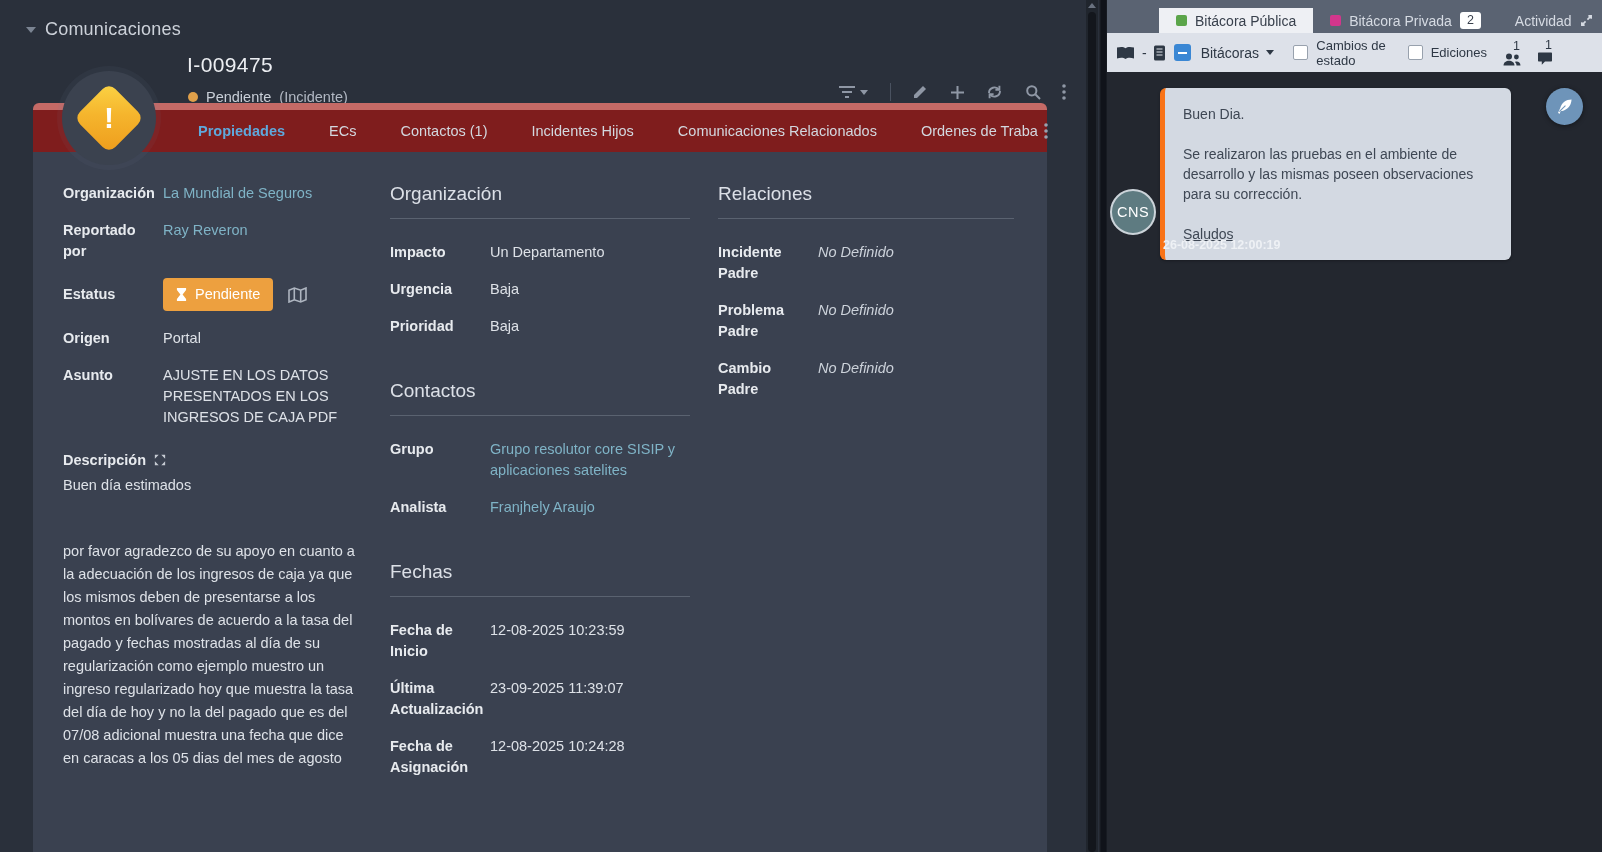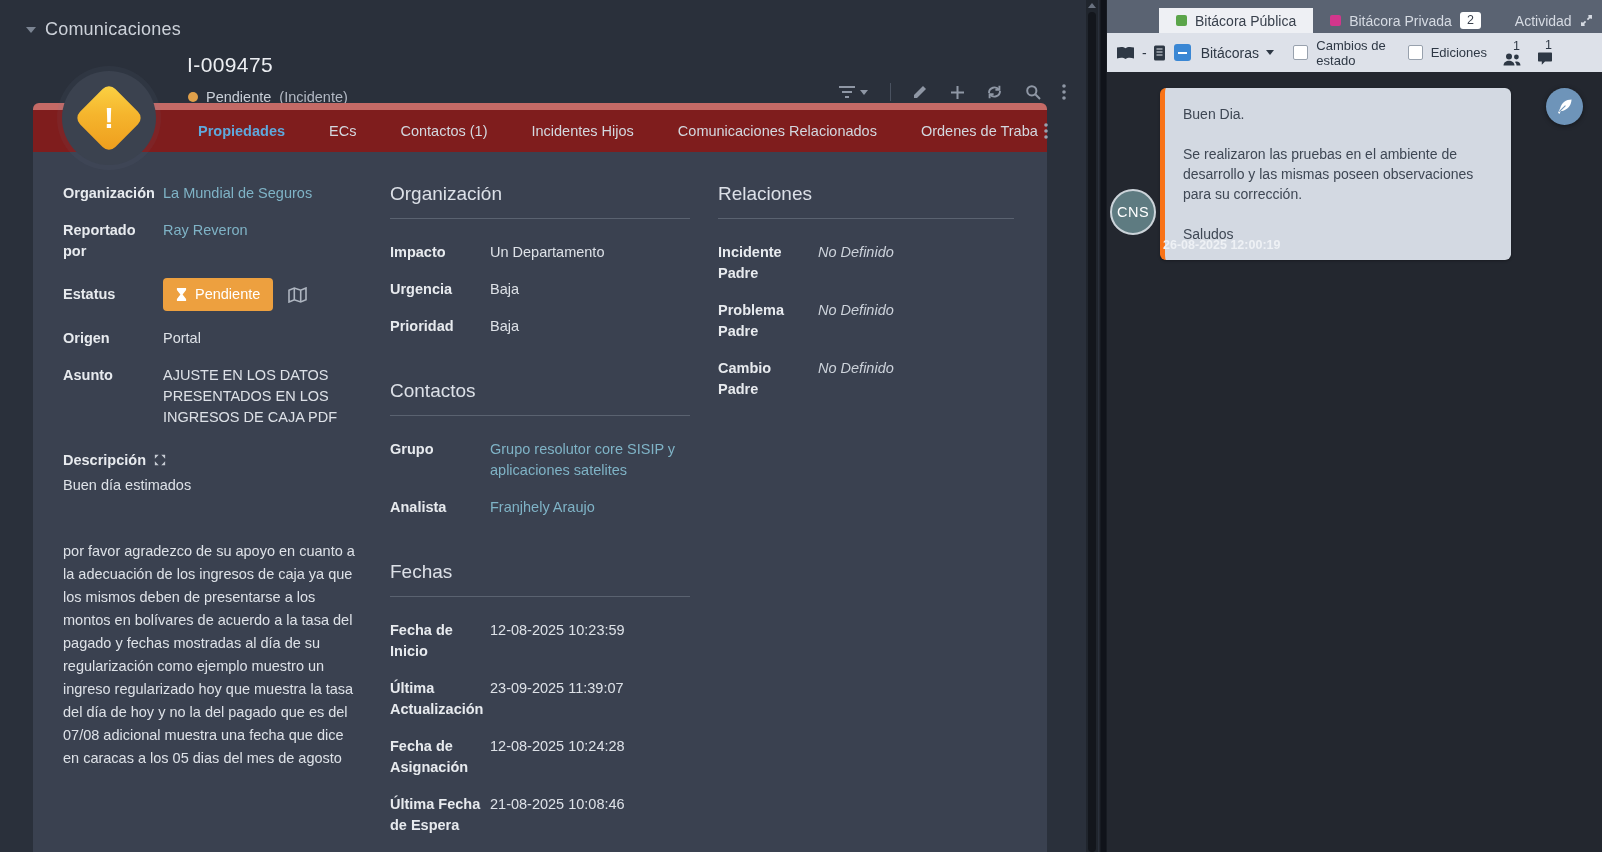--- a/index.html
+++ b/index.html
@@ -109,21 +109,21 @@
   .chk-label.wrap { width:72px; }
   .count-stack { display:flex; flex-direction:column; align-items:flex-end; margin-left:16px; }
   .count-num { font-size:12.5px; line-height:12px; margin-bottom:1px; padding-right:1px; }
   .spacer { flex:1; }
 
   .rp-content { position:relative; height:780px; }
   .bubble { position:absolute; left:53px; top:16px; width:351px; background:#d3d9e2;
     border-left:5px solid #f97316; border-radius:6px; padding:16px 18px;
     color:#3e4754; font-size:14px; line-height:20px; box-shadow:0 1px 3px rgba(0,0,0,.3); }
   .bubble p { margin:0 0 20px; }
-  .bubble p:last-child { margin-bottom:0; }
+  .bubble p:last-child { margin-bottom:0;text-decoration:underline; }
   .avatar { position:absolute; left:3px; top:117px; width:46px; height:46px; border-radius:50%;
     background:#5e7b81; border:2px solid #ccd4da; color:#fff; font-size:14.5px;
     display:flex; align-items:center; justify-content:center; letter-spacing:.5px; }
   .timestamp { position:absolute; left:56px; top:166px; font-size:12.5px; font-weight:700; color:#eef1f5; }
   .fab { position:absolute; right:19px; top:16px; width:37px; height:37px; border-radius:50%;
     background:#6e94b9; display:flex; align-items:center; justify-content:center;
     box-shadow:0 1px 5px rgba(0,0,0,.45); cursor:pointer; }
 </style>
 </head>
 <body>
@@ -299,24 +299,20 @@
         <span class="fvalue">12-08-2025 10:23:59</span>
       </div>
       <div class="frow">
         <span class="flabel">Última Actualización</span>
         <span class="fvalue">23-09-2025 11:39:07</span>
       </div>
       <div class="frow">
         <span class="flabel">Fecha de Asignación</span>
         <span class="fvalue">12-08-2025 10:24:28</span>
       </div>
-      <div class="frow">
-        <span class="flabel">Última Fecha de Espera</span>
-        <span class="fvalue">21-08-2025 10:08:46</span>
-      </div>
     </div>
 
     <div class="col col3">
       <div class="section-title">Relaciones</div>
 
       <div class="frow">
         <span class="flabel">Incidente Padre</span>
         <span class="fvalue na">No Definido</span>
       </div>
       <div class="frow">

